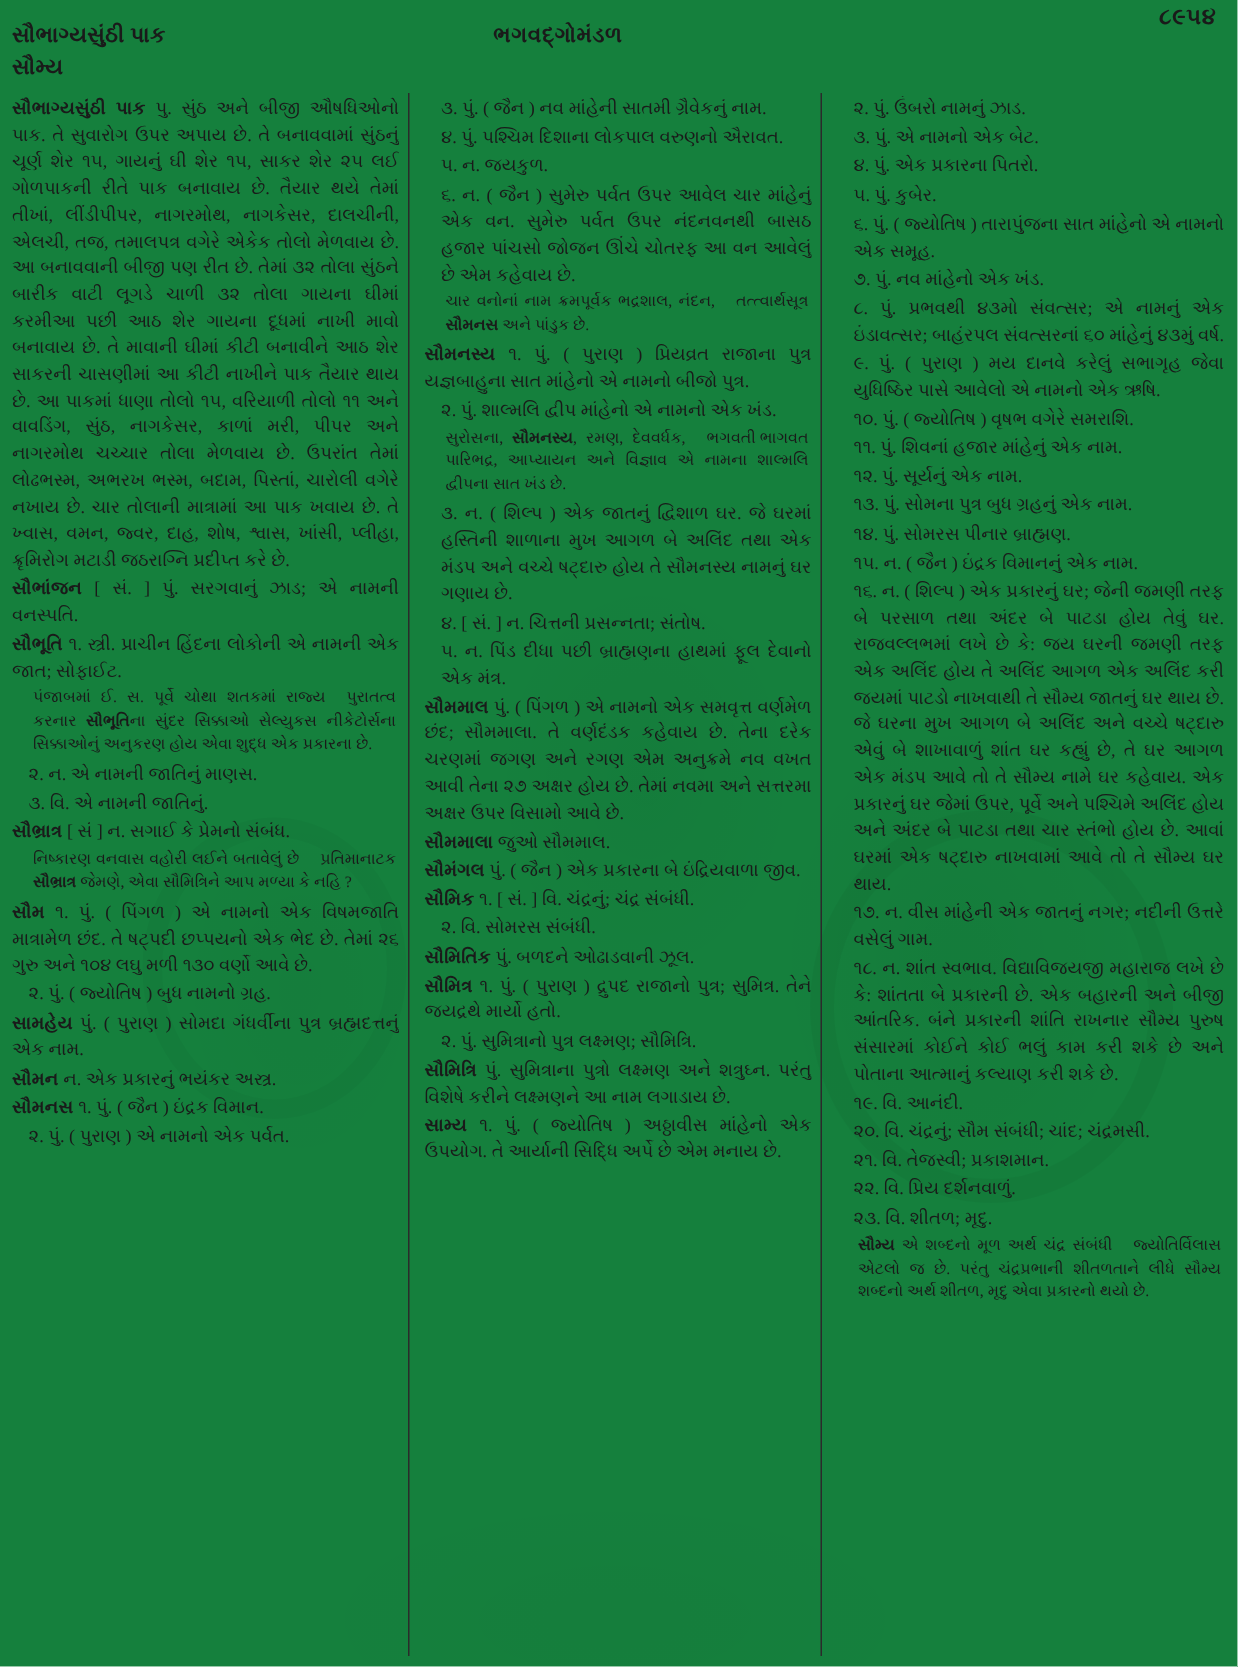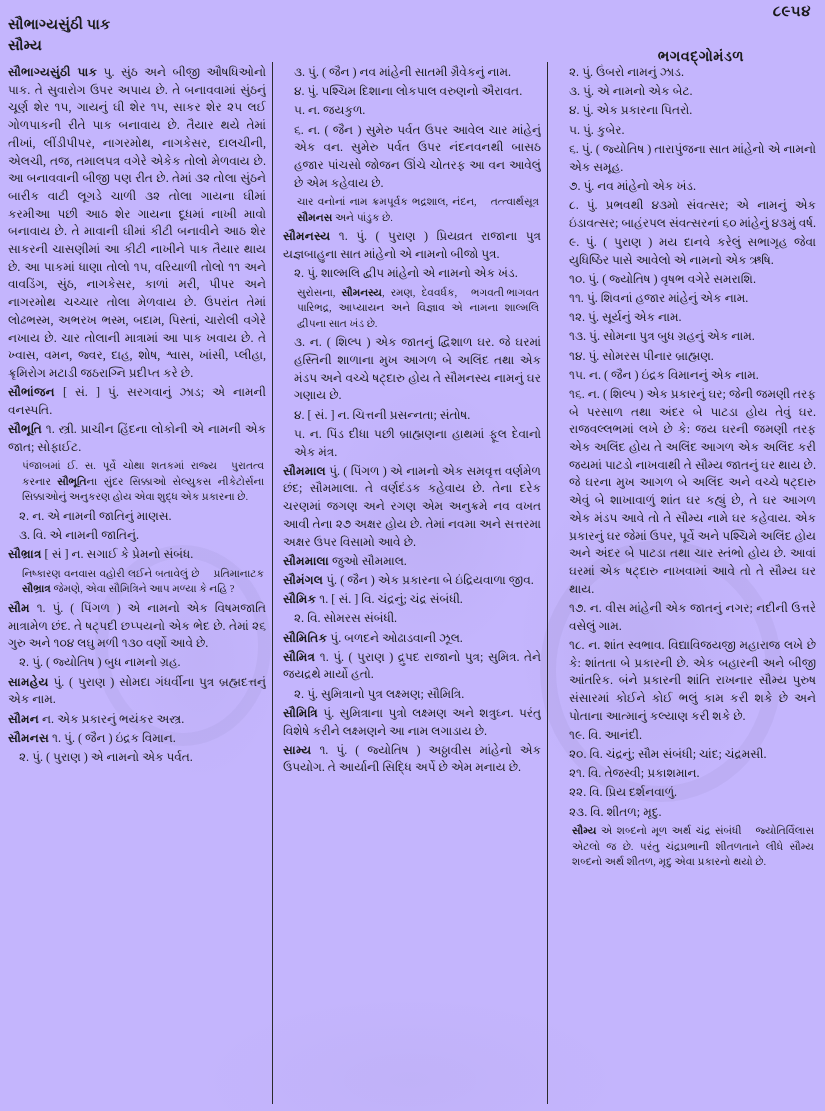--- a/index.html
+++ b/index.html
@@ -9,21 +9,21 @@
   }
   body {
     font-family: "Liberation Serif", "DejaVu Serif", serif;
     color: #1a1a1a;
   }
   #page {
     position: relative;
     width: 825px;
     height: 1111px;
     overflow: hidden;
-    background: #c4b5fd;
+    background: #15803d;
     box-sizing: border-box;
   }
   
   #scan-noise {
     position: absolute;
     inset: 0;
     pointer-events: none;
     background:
       radial-gradient(ellipse 180px 240px at 640px 640px, rgba(0,0,0,0.035), rgba(0,0,0,0) 70%),
       radial-gradient(ellipse 150px 200px at 430px 520px, rgba(0,0,0,0.030), rgba(0,0,0,0) 70%),
@@ -71,25 +71,24 @@
     font-weight: bold;
     font-size: 14.5px;
     line-height: 1.42;
     letter-spacing: 0.2px;
   }
   .hdr-center {
     position: absolute;
     left: 0;
     top: 16px;
     width: 744px;
-    text-align: right;
+    text-align: center;
     font-weight: bold;
     font-size: 14.5px;
     letter-spacing: 0.4px;
-    margin-top: 32px;
   }
   .hdr-right {
     position: absolute;
     right: 14px;
     top: 3px;
     font-weight: bold;
     font-size: 15px;
     letter-spacing: 0.5px;
   }
 

